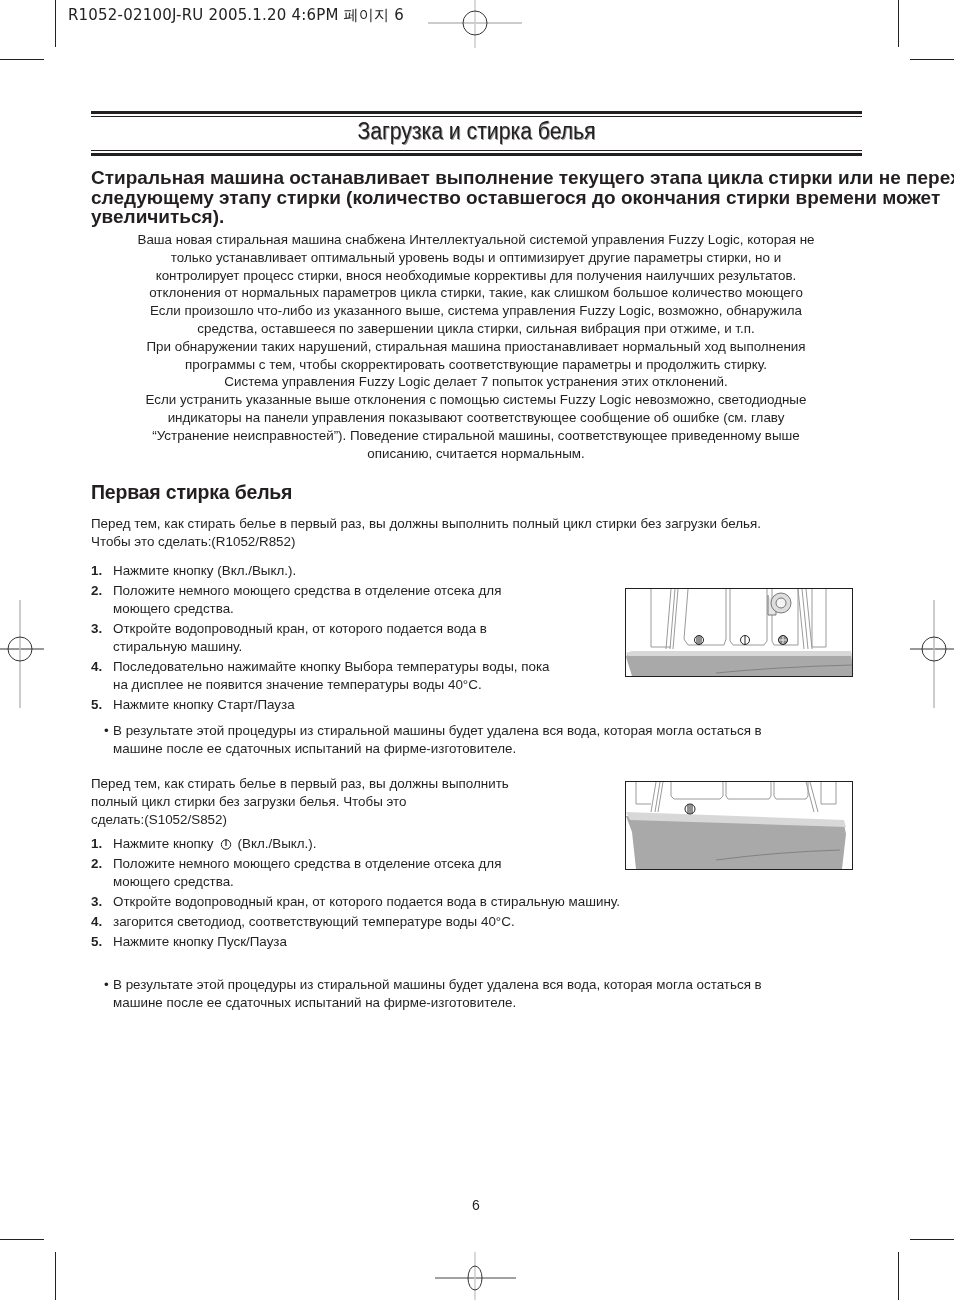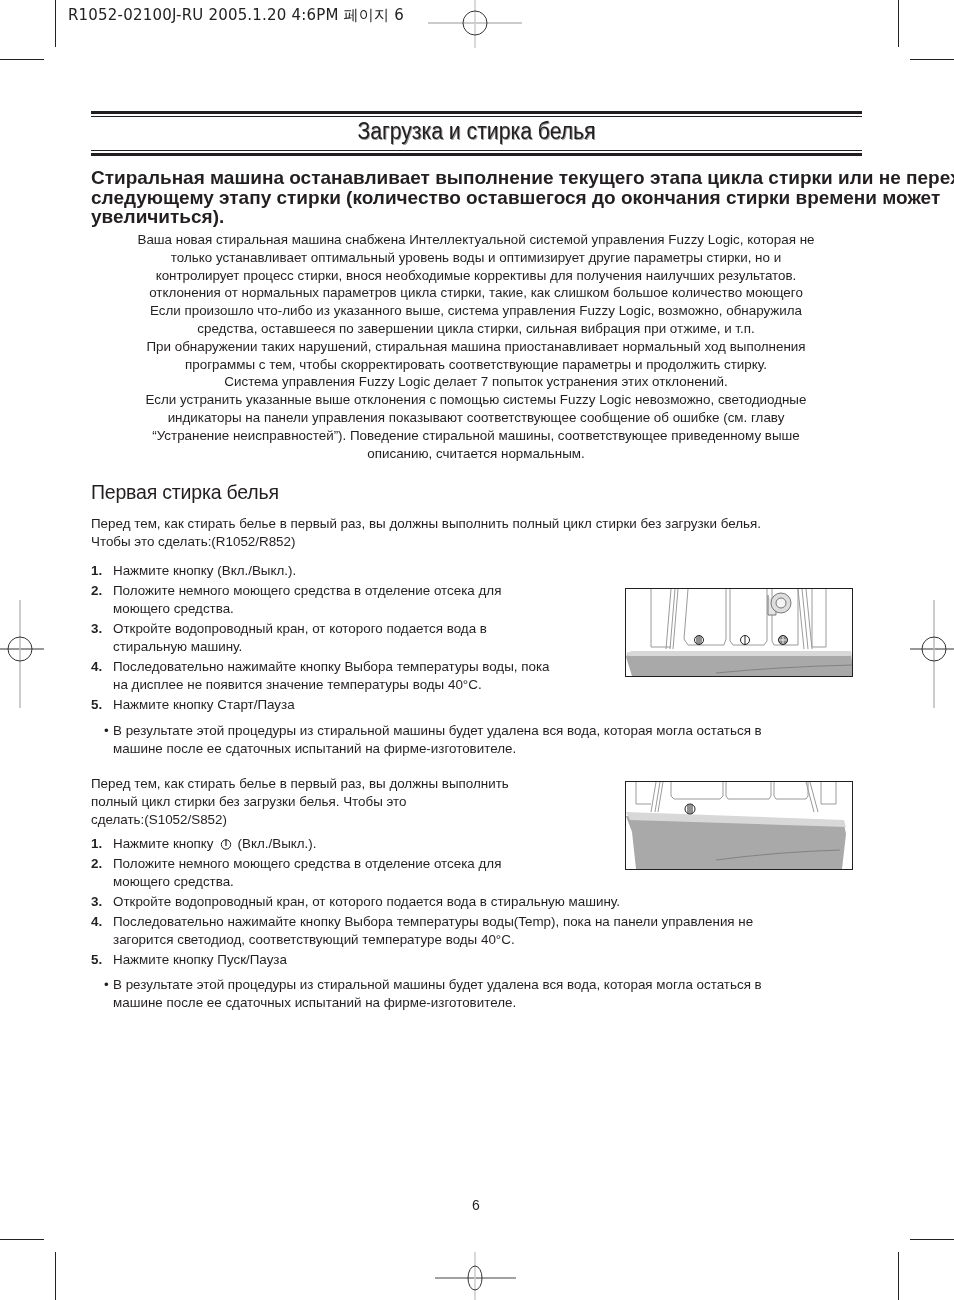--- a/index.html
+++ b/index.html
@@ -13,21 +13,21 @@
   .reg { position: absolute; }
   .title-rule-thick { position: absolute; left: 91px; width: 771px; height: 3px; background: #231f20; }
   .title-rule-thin { position: absolute; left: 91px; width: 771px; height: 1px; background: #231f20; }
   .page-title { position: absolute; left: 91px; width: 771px; top: 118px; text-align: center;
                 font-size: 23px; font-weight: normal; color: #231f20;
                 text-shadow: 1px 1px 0 #9a9a9a; transform: scaleX(0.92); }
   .lead { position: absolute; left: 91px; width: 760px; top: 168px; font-size: 19px;
           font-weight: bold; line-height: 19.5px; transform-origin: left top; }
   .para { position: absolute; left: 91px; width: 770px; font-size: 13.4px; line-height: 17.8px; }
   .para div { white-space: nowrap; }
-  .h2 { position: absolute; left: 91px; top: 481px; font-size: 19.5px; font-weight: normal;
+  .h2 { position: absolute; left: 91px; top: 481px; font-size: 19.5px; font-weight: bold;
         color: #231f20; letter-spacing: -0.2px; }
   .steps { position: absolute; left: 91px; font-size: 13.4px; line-height: 18px; }
   .step { position: relative; padding-left: 22px; margin-bottom: 2px; white-space: nowrap; }
   .step .num { position: absolute; left: 0; top: 0; font-weight: bold; }
   .bullet { position: absolute; left: 104px; font-size: 13.4px; line-height: 18px; }
   .bullet .dot { position: absolute; left: 0; top: 0; }
   .bullet .txt { padding-left: 9px; white-space: nowrap; }
   .figure { position: absolute; border: 1px solid #231f20; background: #fff; overflow: hidden; }
   .page-num { position: absolute; left: 472px; top: 1197px; font-size: 14px; }
   .inline-icon { display: inline-block; vertical-align: -2px; margin: 0 6px 0 6px; }
@@ -224,21 +224,20 @@
     <span class="num">2.</span>
     <div>Положите немного моющего средства в отделение отсека для</div>
     <div>моющего средства.</div>
   </div>
   <div class="step">
     <span class="num">3.</span>
     <div>Откройте водопроводный кран, от которого подается вода в стиральную машину.</div>
   </div>
   <div class="step">
     <span class="num">4.</span>
-    <div>Последовательно нажимайте кнопку Выбора температуры воды(Temp), пока на панели управления не</div>
     <div>загорится светодиод, соответствующий температуре воды 40°C.</div>
   </div>
   <div class="step">
     <span class="num">5.</span>
     <div>Нажмите кнопку Пуск/Пауза</div>
   </div>
 </div>
 
 <div class="bullet" style="top:976px;">
   <span class="dot">•</span>

